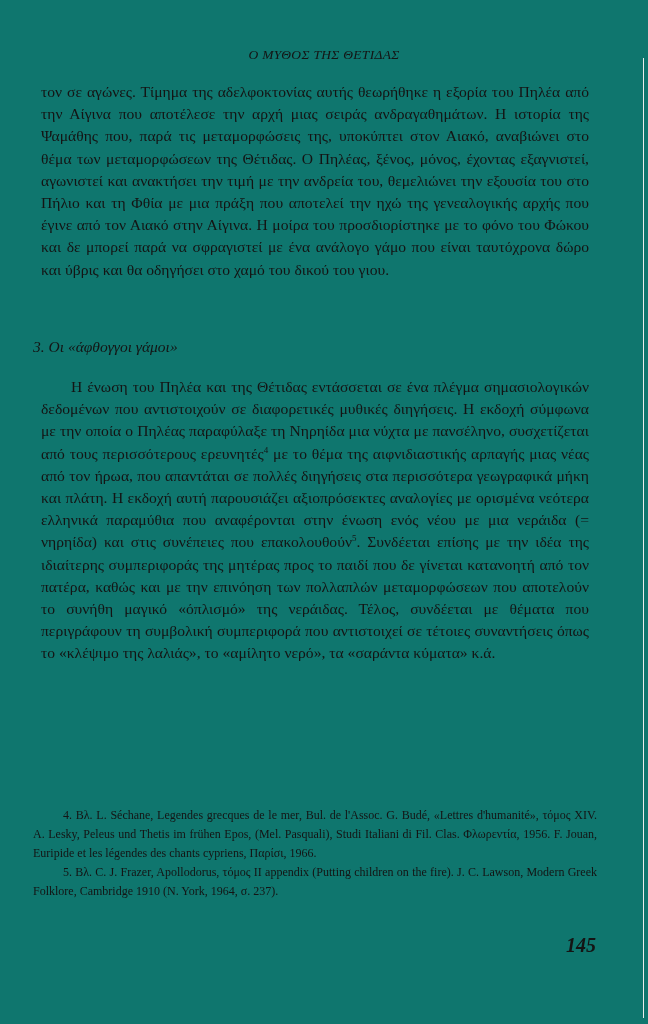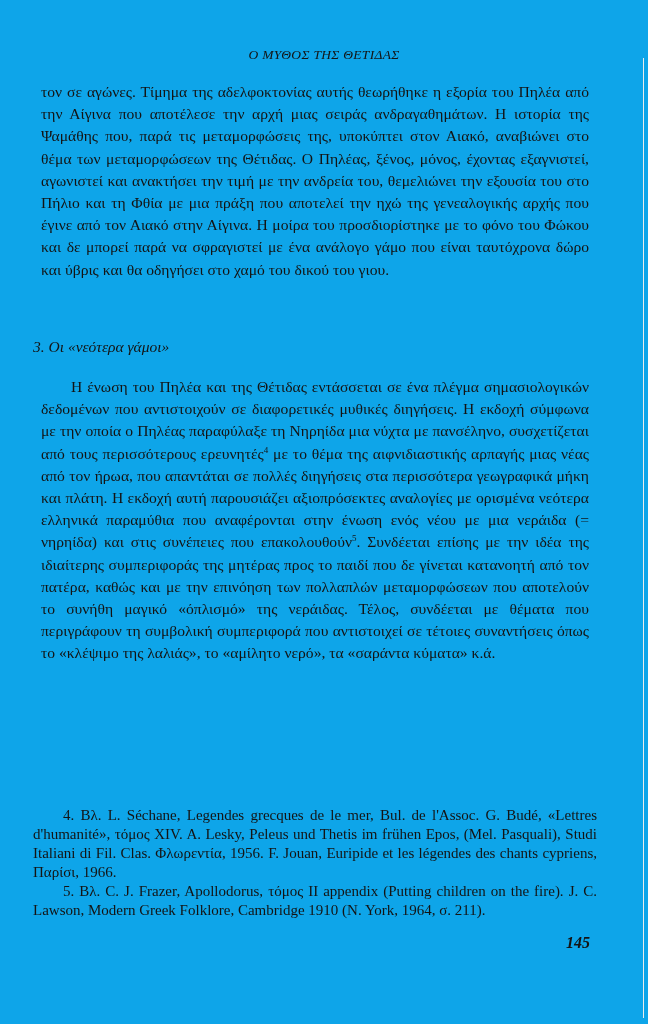--- a/index.html
+++ b/index.html
@@ -12,21 +12,21 @@
       height: 1024px;
       position: relative;
       overflow: hidden;
       font-family: "DejaVu Serif", "Liberation Serif", serif;
       color: #141414;
     }
     .page {
       position: absolute;
       left: 0; top: 0;
       width: 648px; height: 1024px;
-      background: #0ea5e9;
+      background: #0f766e;
       text-decoration: underline;
     }
     .edge-right {
       position: absolute;
       right: 4px; top: 58px;
       width: 1px; height: 960px;
       background: #ececec;
     }
     .running-head {
       position: absolute;
@@ -67,58 +67,58 @@
       font-size: 9px;
       vertical-align: 6px;
       line-height: 0;
     }
     .footnotes {
       position: absolute;
       left: 33px;
       top: 806px;
       width: 564px;
       font-family: "Liberation Serif", serif;
-      font-size: 15px;
+      font-size: 12px;
       line-height: 19px;
       text-align: justify;
     }
     .footnotes p {
       margin: 0;
       text-indent: 30px;
     }
     .page-number {
       position: absolute;
       left: 566px;
       top: 934px;
       font-family: "Liberation Serif", serif;
       font-style: italic;
       font-weight: bold;
-      font-size: 16px;
+      font-size: 20px;
     }
   </style>
 </head>
 <body>
 
 <div class="page">
   <div class="edge-right"></div>
 
   <div class="running-head">Ο ΜΥΘΟΣ ΤΗΣ ΘΕΤΙΔΑΣ</div>
 
   <div class="body-text block1 para">
     <p class="noindent">τον σε αγώνες. Τίμημα της αδελφοκτονίας αυτής θεωρήθηκε η εξορία του Πηλέα από την Αίγινα που αποτέλεσε την αρχή μιας σειράς ανδραγαθημάτων. Η ιστορία της Ψαμάθης που, παρά τις μεταμορφώσεις της, υποκύπτει στον Αιακό, αναβιώνει στο θέμα των μεταμορφώσεων της Θέτιδας. Ο Πηλέας, ξένος, μόνος, έχοντας εξαγνιστεί, αγωνιστεί και ανακτήσει την τιμή με την ανδρεία του, θεμελιώνει την εξουσία του στο Πήλιο και τη Φθία με μια πράξη που αποτελεί την ηχώ της γενεαλογικής αρχής που έγινε από τον Αιακό στην Αίγινα. Η μοίρα του προσδιορίστηκε με το φόνο του Φώκου και δε μπορεί παρά να σφραγιστεί με ένα ανάλογο γάμο που είναι ταυτόχρονα δώρο και ύβρις και θα οδηγήσει στο χαμό του δικού του γιου.</p>
   </div>
 
   <div class="section-title">
     <span>3.</span>
-    <span>Οι «νεότερα γάμοι»</span>
+    <span>Οι «άφθογγοι γάμοι»</span>
   </div>
 
   <div class="body-text block2 para">
     <p><span>Η ένωση του Πηλέα και της Θέτιδας εντάσσεται σε ένα πλέγμα σημασιολογικών δεδομένων που αντιστοιχούν σε διαφορετικές μυθικές διηγήσεις. Η εκδοχή σύμφωνα με την οποία ο Πηλέας παραφύλαξε τη Νηρηίδα μια νύχτα με πανσέληνο, συσχετίζεται από τους περισσότερους ερευνητές</span><sup>4</sup><span> με το θέμα της αιφνιδιαστικής αρπαγής μιας νέας από τον ήρωα, που απαντάται σε πολλές διηγήσεις στα περισσότερα γεωγραφικά μήκη και πλάτη. Η εκδοχή αυτή παρουσιάζει αξιοπρόσεκτες αναλογίες με ορισμένα νεότερα ελληνικά παραμύθια που αναφέρονται στην ένωση ενός νέου με μια νεράιδα (= νηρηίδα) και στις συνέπειες που επακολουθούν</span><sup>5</sup><span>. Συνδέεται επίσης με την ιδέα της ιδιαίτερης συμπεριφοράς της μητέρας προς το παιδί που δε γίνεται κατανοητή από τον πατέρα, καθώς και με την επινόηση των πολλαπλών μεταμορφώσεων που αποτελούν το συνήθη μαγικό «όπλισμό» της νεράιδας. Τέλος, συνδέεται με θέματα που περιγράφουν τη συμβολική συμπεριφορά που αντιστοιχεί σε τέτοιες συναντήσεις όπως το «κλέψιμο της λαλιάς», το «αμίλητο νερό», τα «σαράντα κύματα» κ.ά.</span></p>
   </div>
 
   <div class="footnotes">
     <p><span>4.</span> <span>Βλ. L. Séchane, Legendes grecques de le mer, Bul. de l'Assoc. G. Budé, «Lettres d'humanité», τόμος XIV. A. Lesky, Peleus und Thetis im frühen Epos, (Mel. Pasquali), Studi Italiani di Fil. Clas. Φλωρεντία, 1956. F. Jouan, Euripide et les légendes des chants cypriens, Παρίσι, 1966.</span></p>
-    <p><span>5.</span> <span>Βλ. C. J. Frazer, Apollodorus, τόμος II appendix (Putting children on the fire). J. C. Lawson, Modern Greek Folklore, Cambridge 1910 (N. York, 1964, σ. 211).</span></p>
+    <p><span>5.</span> <span>Βλ. C. J. Frazer, Apollodorus, τόμος II appendix (Putting children on the fire). J. C. Lawson, Modern Greek Folklore, Cambridge 1910 (N. York, 1964, σ. 237).</span></p>
   </div>
 
   <div class="page-number">145</div>
 </div>
 
 </body></html>

